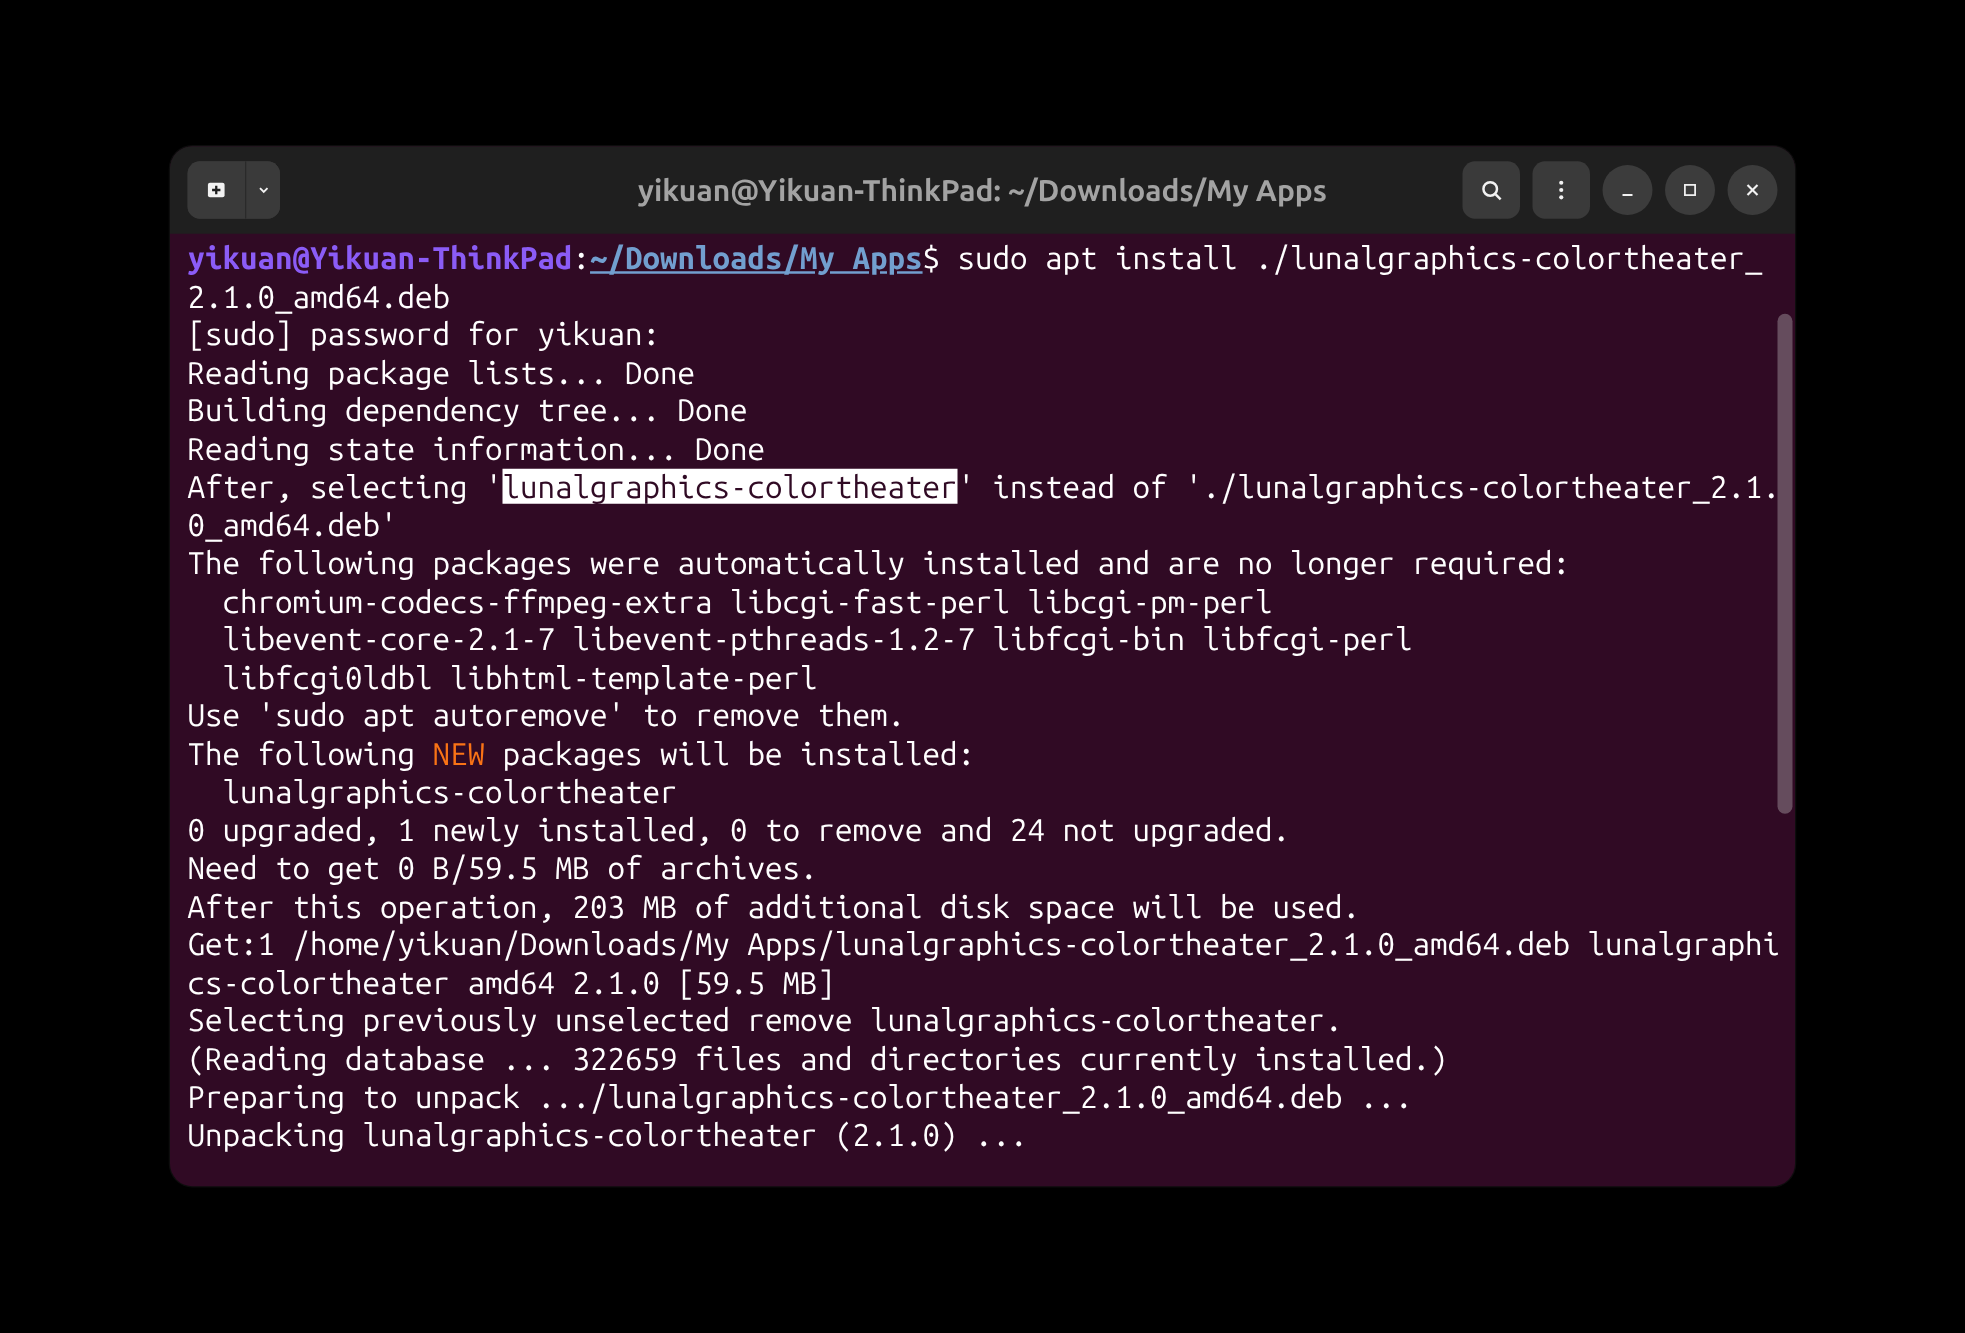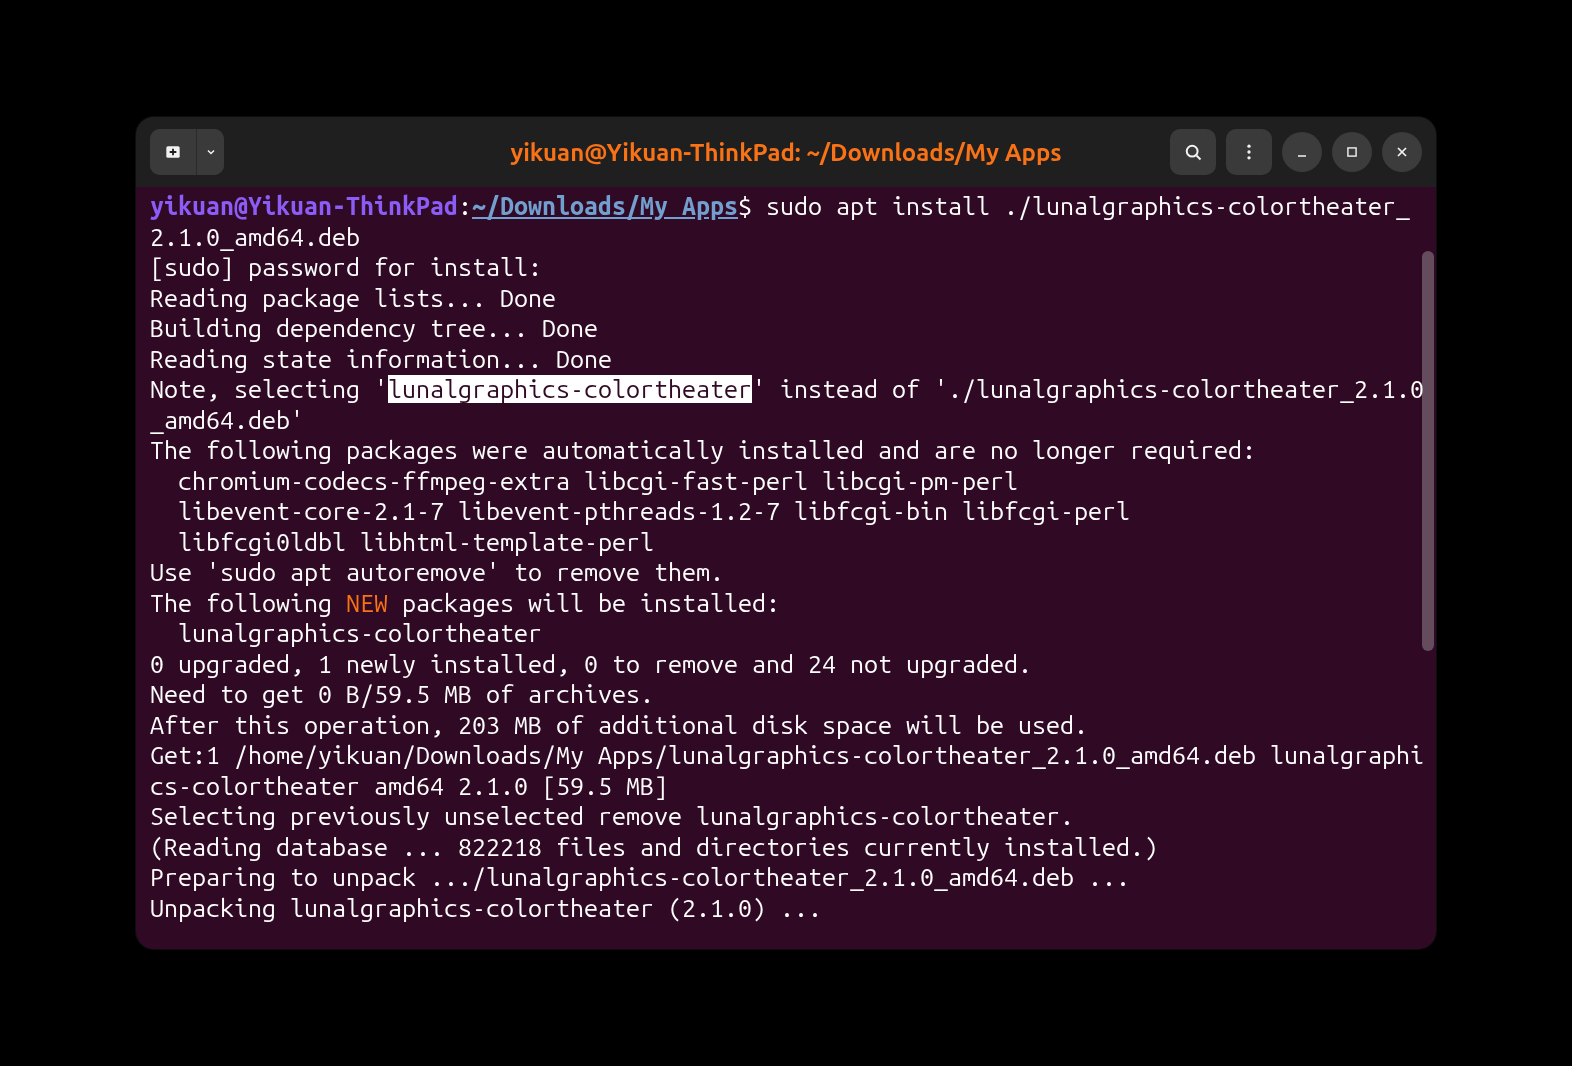--- a/index.html
+++ b/index.html
@@ -34,21 +34,21 @@
   }
   .tb-left, .tb-right {
     display: flex;
     align-items: center;
     gap: 10px;
   }
   .tb-title {
     position: absolute;
     left: 0; right: 0;
     text-align: center;
-    color: #f97316;
+    color: #a3a3a3;
     font-family: "Ubuntu", "Cantarell", sans-serif;
     font-size: 24px;
     font-weight: 700;
     pointer-events: none;
   }
   .btn-group {
     display: flex;
     background: #3a3a3a;
     border-radius: 10px;
     overflow: hidden;
@@ -180,34 +180,34 @@
           <svg width="16" height="16" viewBox="0 0 24 24" fill="none" stroke="currentColor" stroke-width="2.6">
             <line x1="6" y1="6" x2="18" y2="18"></line>
             <line x1="18" y1="6" x2="6" y2="18"></line>
           </svg>
         </span>
       </button>
     </div>
   </div>
 
   <div class="terminal-body"><span class="p-user">yikuan@Yikuan-ThinkPad</span><span class="p-cmd">:</span><span class="p-path">~/Downloads/My Apps</span><span class="p-cmd">$ </span><span class="p-cmd">sudo apt install ./lunalgraphics-colortheater_2.1.0_amd64.deb</span>
-<span>[sudo] password for install: </span>
+<span>[sudo] password for yikuan: </span>
 <span>Reading package lists... Done</span>
 <span>Building dependency tree... Done</span>
 <span>Reading state information... Done</span>
-<span>Note, selecting '</span><span class="hl">lunalgraphics-colortheater</span><span>' instead of './lunalgraphics-colortheater_2.1.0_amd64.deb'</span>
+<span>After, selecting '</span><span class="hl">lunalgraphics-colortheater</span><span>' instead of './lunalgraphics-colortheater_2.1.0_amd64.deb'</span>
 <span>The following packages were automatically installed and are no longer required:</span>
 <span>  chromium-codecs-ffmpeg-extra libcgi-fast-perl libcgi-pm-perl</span>
 <span>  libevent-core-2.1-7 libevent-pthreads-1.2-7 libfcgi-bin libfcgi-perl</span>
 <span>  libfcgi0ldbl libhtml-template-perl</span>
 <span>Use 'sudo apt autoremove' to remove them.</span>
 <span>The following </span><span style="color:#f97316">NEW</span><span> packages will be installed:</span>
 <span>  lunalgraphics-colortheater</span>
 <span>0 upgraded, 1 newly installed, 0 to remove and 24 not upgraded.</span>
 <span>Need to get 0 B/59.5 MB of archives.</span>
 <span>After this operation, 203 MB of additional disk space will be used.</span>
 <span>Get:1 /home/yikuan/Downloads/My Apps/lunalgraphics-colortheater_2.1.0_amd64.deb lunalgraphics-colortheater amd64 2.1.0 [59.5 MB]</span>
 <span>Selecting previously unselected remove lunalgraphics-colortheater.</span>
-<span>(Reading database ... 822218 files and directories currently installed.)</span>
+<span>(Reading database ... 322659 files and directories currently installed.)</span>
 <span>Preparing to unpack .../lunalgraphics-colortheater_2.1.0_amd64.deb ...</span>
 <span>Unpacking lunalgraphics-colortheater (2.1.0) ...</span>
 <div class="scrollbar"></div></div>
 </div>
 
 </body></html>

